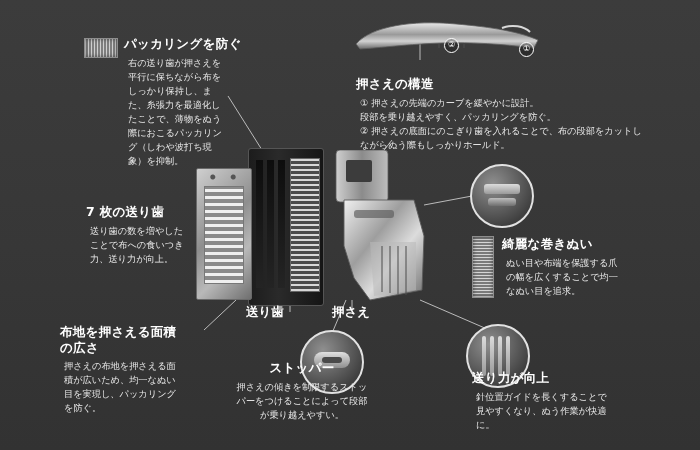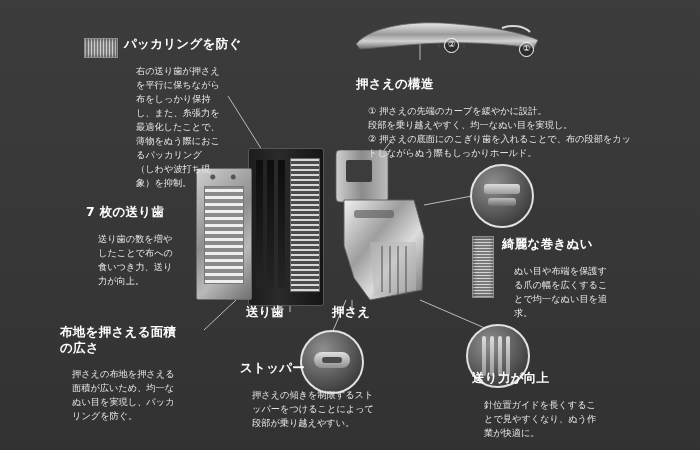--- a/index.html
+++ b/index.html
@@ -31,21 +31,21 @@
     letter-spacing: 0.3px;
     color: #ffffff;
     margin: 0 0 3px 0;
     line-height: 1.25;
     white-space: nowrap;
   }
   .blk-body {
     font-size: 9.2px;
     line-height: 1.52;
     color: #e9e9e9;
-    margin: 12px;
+    margin: 4px;
     font-weight: normal;
   }
 
   
   .caption {
     position: absolute;
     font-size: 12.5px;
     font-weight: bold;
     color: #ffffff;
     white-space: nowrap;
@@ -244,40 +244,40 @@
   <div class="swatch tall" style="left:472px; top:236px; width:20px; height:60px;"></div>
 
   <div class="block" style="left:124px; top:36px; width:108px;">
     <p class="blk-title">パッカリングを防ぐ</p>
     <p class="blk-body">右の送り歯が押さえを平行に保ちながら布をしっかり保持し、また、糸張力を最適化したことで、薄物をぬう際におこるパッカリング（しわや波打ち現象）を抑制。</p>
   </div>
 
   <div class="block" style="left:356px; top:76px; width:290px;">
     <p class="blk-title">押さえの構造</p>
     <p class="blk-body" style="white-space: pre-line;">① 押さえの先端のカーブを緩やかに設計。
-段部を乗り越えやすく、均一なぬい目を実現し。
+段部を乗り越えやすく、パッカリングを防ぐ。
 ② 押さえの底面にのこぎり歯を入れることで、布の段部をカットしながらぬう際もしっかりホールド。</p>
   </div>
 
   <div class="block" style="left:86px; top:204px; width:104px;">
     <p class="blk-title">7 枚の送り歯</p>
     <p class="blk-body">送り歯の数を増やしたことで布への食いつき力、送り力が向上。</p>
   </div>
 
   <div class="block" style="left:60px; top:324px; width:128px;">
     <p class="blk-title" style="white-space: normal;">布地を押さえる面積の広さ</p>
     <p class="blk-body">押さえの布地を押さえる面積が広いため、均一なぬい目を実現し、パッカリングを防ぐ。</p>
   </div>
 
   <div class="block" style="left:502px; top:236px; width:120px;">
     <p class="blk-title">綺麗な巻きぬい</p>
     <p class="blk-body">ぬい目や布端を保護する爪の幅を広くすることで均一なぬい目を追求。</p>
   </div>
 
-  <div class="block" style="left:240px; top:360px; width:148px;">
+  <div class="block" style="left:228px; top:360px; width:148px;text-align:center;">
     <p class="blk-title">ストッパー</p>
     <p class="blk-body">押さえの傾きを制限するストッパーをつけることによって段部が乗り越えやすい。</p>
   </div>
 
   <div class="block" style="left:472px; top:370px; width:140px;">
     <p class="blk-title">送り力が向上</p>
     <p class="blk-body">針位置ガイドを長くすることで見やすくなり、ぬう作業が快適に。</p>
   </div>
 
   <div class="caption" style="left:246px; top:304px;">送り歯</div>

